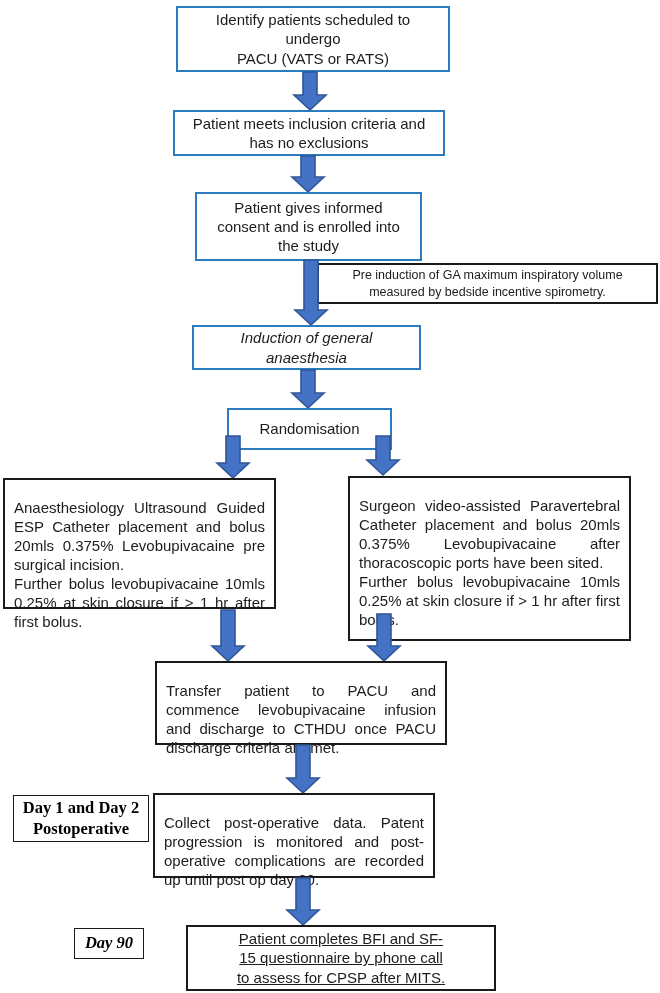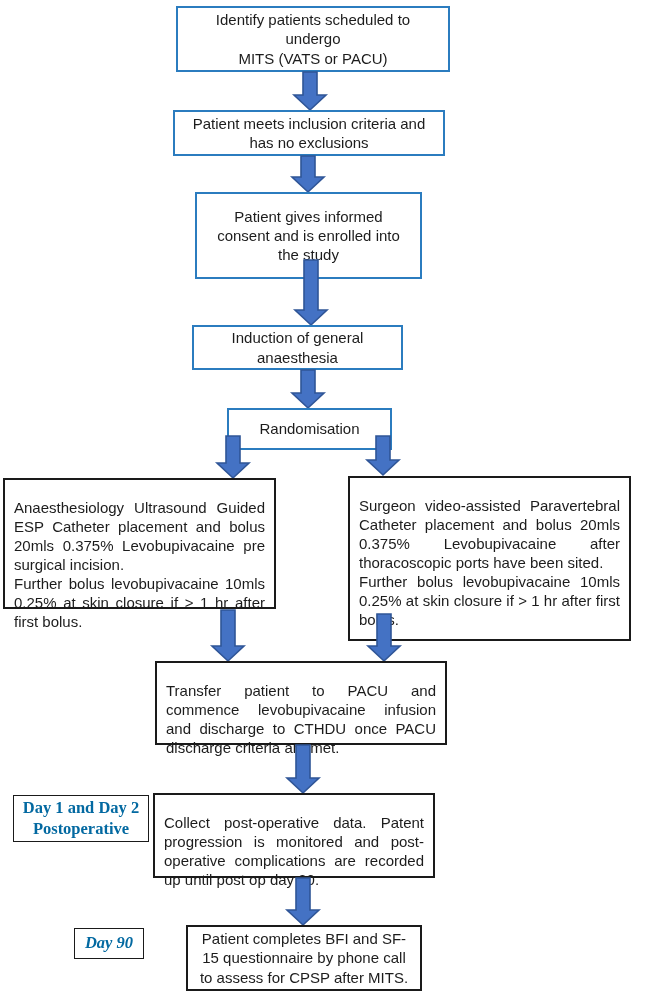--- a/index.html
+++ b/index.html
@@ -44,59 +44,61 @@
   }
   .note {
     font-size: 12.5px;
     line-height: 1.35;
   }
   .day-label {
     font-family: "Liberation Serif", serif;
     font-weight: bold;
     font-size: 16.5px;
     line-height: 1.25;
-    color: #0369a1;
+    color: #000000;
   }
   svg.block-arrow {
     position: absolute;
     width: 34px;
     overflow: visible;
     display: block;
   }
 </style>
 </head>
 <body>
 
 <div id="canvas">
 
   <div class="node blue-box" style="left:176px; top:6px; width:274px; height:66px;">Identify patients scheduled to
 undergo
-MITS (VATS or PACU)</div>
+PACU (VATS or RATS)</div>
 
   <svg class="block-arrow" style="left:293px; top:71px; height:40px;" viewBox="0 0 34 40">
       <polygon points="10,1 24,1 24,24 33,24 17,39 1,24 10,24" fill="#4472c4" stroke="#2f5597" stroke-width="1.6" stroke-linejoin="miter"></polygon>
     </svg>
 
   <div class="node blue-box" style="left:173px; top:110px; width:272px; height:46px;">Patient meets inclusion criteria and
 has no exclusions</div>
 
   <svg class="block-arrow" style="left:291px; top:155px; height:38px;" viewBox="0 0 34 38">
       <polygon points="10,1 24,1 24,22 33,22 17,37 1,22 10,22" fill="#4472c4" stroke="#2f5597" stroke-width="1.6" stroke-linejoin="miter"></polygon>
     </svg>
 
-  <div class="node blue-box" style="left:195px; top:192px; width:227px; height:87px;">Patient gives informed
+  <div class="node blue-box" style="left:195px; top:192px; width:227px; height:69px;">Patient gives informed
 consent and is enrolled into
 the study</div>
 
+  <div class="node black-box centered-flex note" style="left:317px; top:263px; width:341px; height:41px;">Pre induction of GA maximum inspiratory volume
+measured by bedside incentive spirometry.</div>
 
   <svg class="block-arrow" style="left:294px; top:259px; height:67px;" viewBox="0 0 34 67">
       <polygon points="10,1 24,1 24,51 33,51 17,66 1,51 10,51" fill="#4472c4" stroke="#2f5597" stroke-width="1.6" stroke-linejoin="miter"></polygon>
     </svg>
 
-  <div class="node blue-box" style="left:192px; top:325px; width:211px; height:45px;">Induction of general
+  <div class="node blue-box" style="left:192px; top:325px; width:229px; height:45px;font-style:italic;">Induction of general
 anaesthesia</div>
 
   <svg class="block-arrow" style="left:291px; top:369px; height:40px;" viewBox="0 0 34 40">
       <polygon points="10,1 24,1 24,24 33,24 17,39 1,24 10,24" fill="#4472c4" stroke="#2f5597" stroke-width="1.6" stroke-linejoin="miter"></polygon>
     </svg>
 
   <div class="node blue-box" style="left:227px; top:408px; width:165px; height:42px;">Randomisation</div>
 
   <svg class="block-arrow" style="left:216px; top:435px; height:44px;" viewBox="0 0 34 44">
       <polygon points="10,1 24,1 24,28 33,28 17,43 1,28 10,28" fill="#4472c4" stroke="#2f5597" stroke-width="1.6" stroke-linejoin="miter"></polygon>
@@ -128,17 +130,17 @@
 Postoperative</div>
 
   <div class="node black-box justified" style="left:153px; top:793px; width:282px; height:85px;">Collect post-operative data. Patent progression is monitored and post-operative complications are recorded up until post op day 30.</div>
 
   <svg class="block-arrow" style="left:286px; top:877px; height:49px;" viewBox="0 0 34 49">
       <polygon points="10,1 24,1 24,33 33,33 17,48 1,33 10,33" fill="#4472c4" stroke="#2f5597" stroke-width="1.6" stroke-linejoin="miter"></polygon>
     </svg>
 
   <div class="node black-box centered-flex day-label" style="left:74px; top:928px; width:70px; height:31px; border-width:1.5px;font-style:italic;">Day 90</div>
 
-  <div class="node black-box centered-flex" style="left:186px; top:925px; width:236px; height:66px;">Patient completes BFI and SF-
+  <div class="node black-box centered-flex" style="left:186px; top:925px; width:310px; height:66px;text-decoration:underline;">Patient completes BFI and SF-
 15 questionnaire by phone call
 to assess for CPSP after MITS.</div>
 
 </div>
 
 </body></html>

